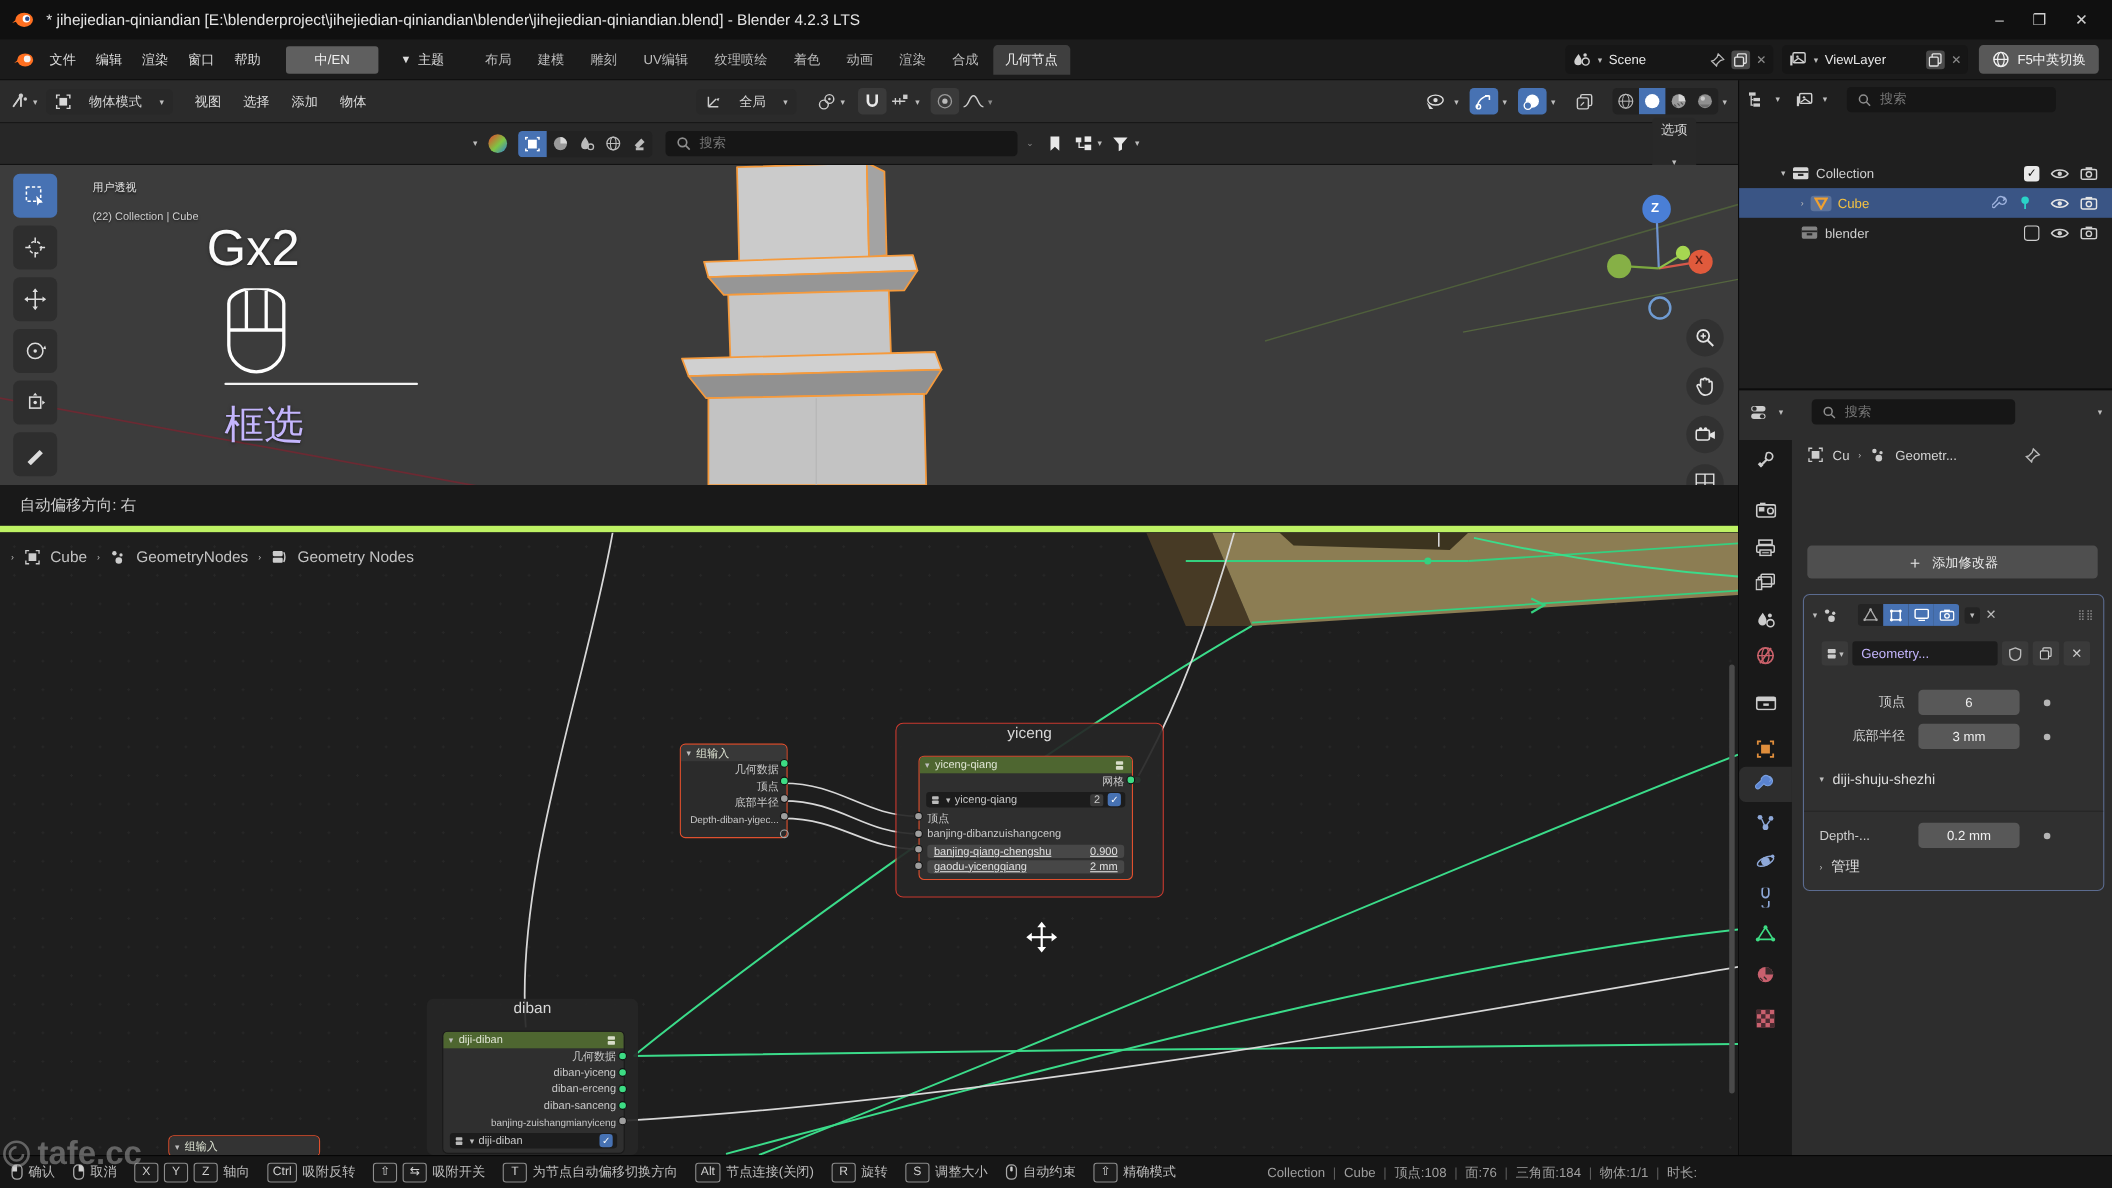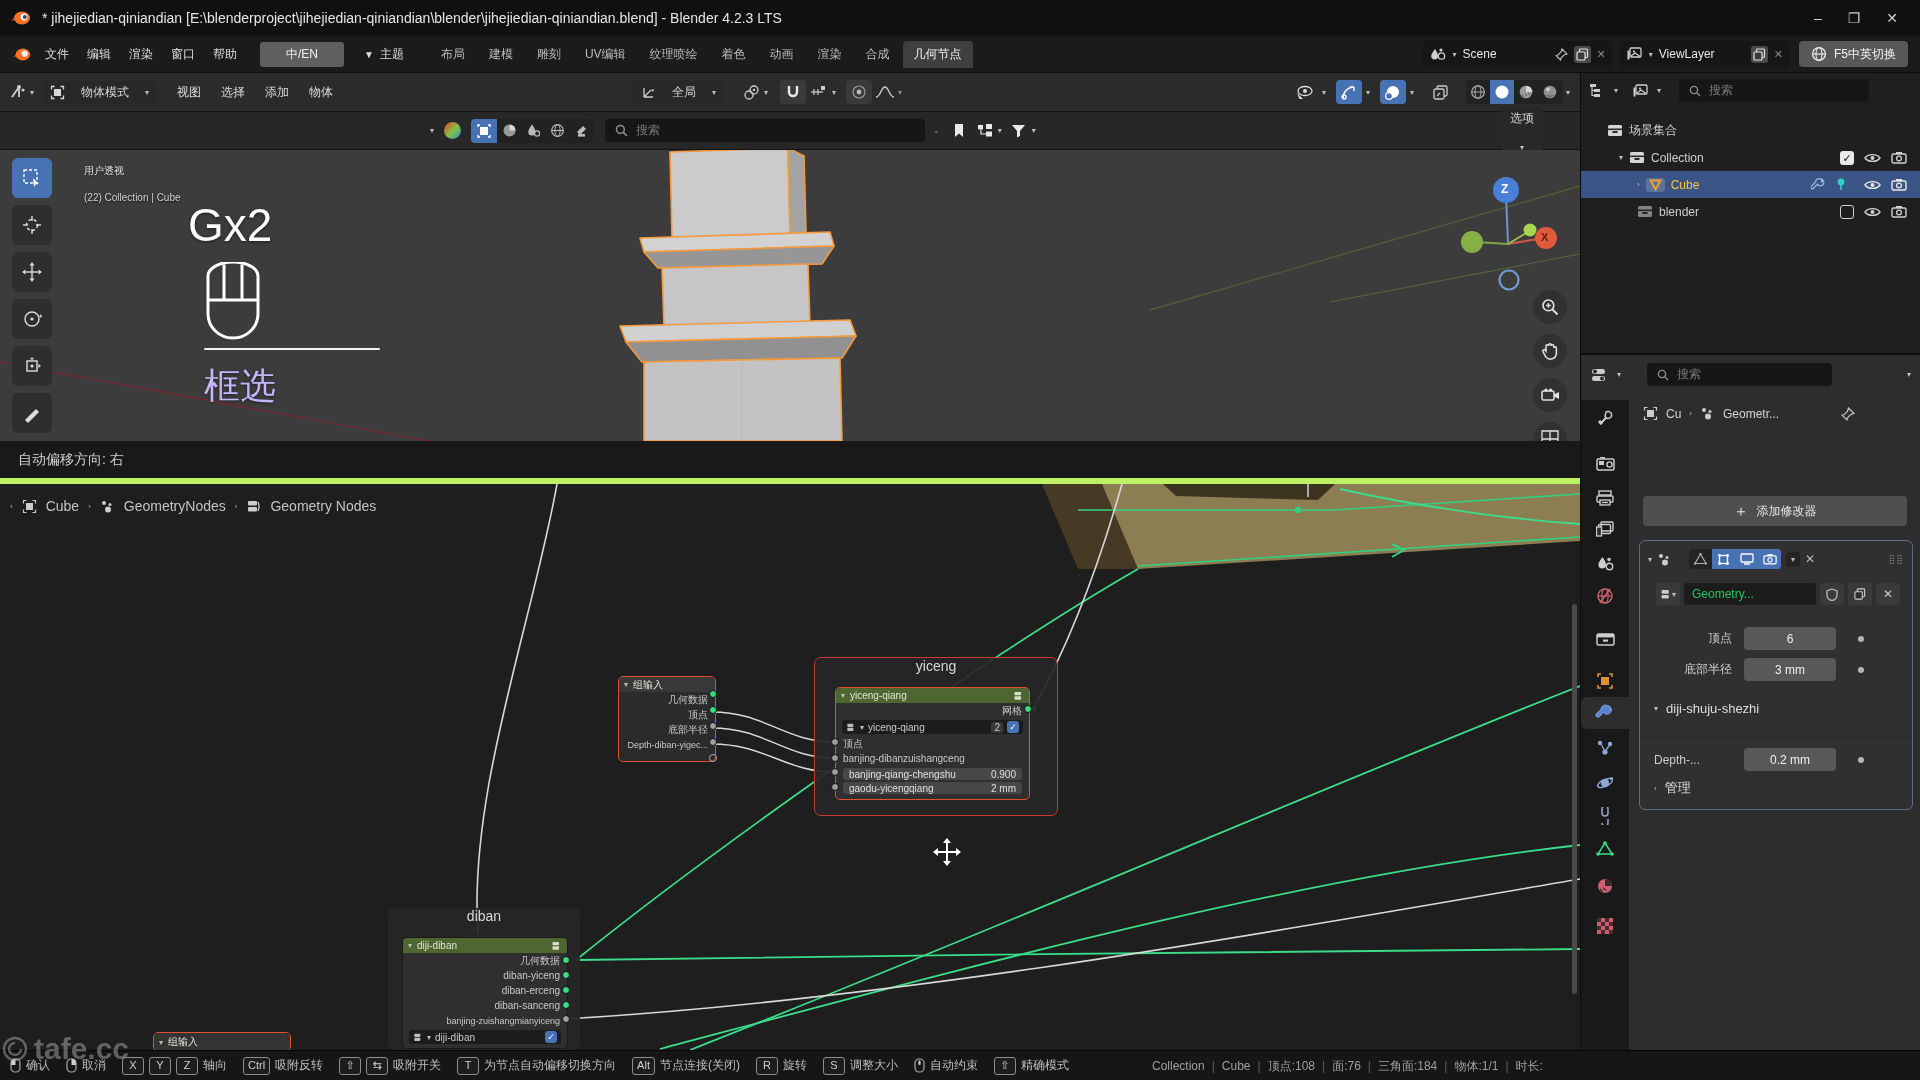--- a/index.html
+++ b/index.html
@@ -64,21 +64,21 @@
          background-image:radial-gradient(#272727 1px,transparent 1px);background-size:26px 26px;overflow:hidden;}
   .crumb{left:10px;top:14px;display:flex;align-items:center;gap:9px;color:#c3c3c3;font-size:14px;}
   .nframe{position:absolute;background:rgba(38,38,38,.92);border-radius:6px;}
   .nframe.sel{outline:1.4px solid #cc3b30;}
   .nftitle{position:absolute;width:100%;text-align:center;top:0;color:#d8d8d8;font-size:14px;}
   .gnode{position:absolute;background:#2f2f2f;border-radius:5px;border:1px solid #1a1a1a;font-size:10px;color:#c9c9c9;overflow:hidden;}
   .gnode.sel{border:1.3px solid #e0502e;}
   .ghead{background:#4e6630;height:15px;display:flex;align-items:center;gap:5px;padding:0 5px;color:#dfe5d4;}
   .nrow{height:15px;display:flex;align-items:center;padding:0 7px;}
   .nrow.right{justify-content:flex-end;}
-  .nfield{background:#474747;border-radius:3px;height:12px;display:flex;align-items:center;justify-content:space-between;padding:0 6px;margin:2px 7px;color:#e0e0e0;}
+  .nfield{background:#474747;border-radius:3px;height:12px;display:flex;align-items:center;justify-content:space-between;padding:0 6px;margin:2px 7px;color:#e0e0e0;text-decoration:underline;}
   .sock{position:absolute;width:8px;height:8px;border-radius:50%;border:1px solid #101010;box-sizing:border-box;}
   .sock.g{background:#3ddc84;}
   .sock.gray{background:#9e9e9e;}
   .sock.hollow{background:transparent;border:1.4px solid #aaa;}
   .nselrow{display:flex;align-items:center;gap:4px;background:#1c1c1c;border-radius:3px;height:14px;margin:2px 6px;padding:0 4px;}
   
   .rightcol{left:1580px;top:73px;width:340px;height:977px;background:#1f1f1f;border-left:1px solid #0c0c0c;box-sizing:border-box;}
   .outliner{position:absolute;left:0;top:0;width:340px;height:282px;border-bottom:2px solid #0c0c0c;box-sizing:border-box;}
   .ol-head{display:flex;align-items:center;gap:8px;padding:6px 8px;}
   .ol-row{position:absolute;left:0;width:340px;height:27px;display:flex;align-items:center;gap:6px;box-sizing:border-box;}
@@ -88,21 +88,21 @@
   .props{position:absolute;left:0;top:282px;width:340px;height:695px;background:#2d2d2d;}
   .ptabs{position:absolute;left:0;top:45px;width:48px;height:650px;background:#191919;}
   .ptab{position:absolute;left:0;width:48px;height:32px;display:flex;align-items:center;justify-content:center;}
   .ptab.sel{background:#2d2d2d;border-radius:6px 0 0 6px;}
   .pcontent{position:absolute;left:48px;top:45px;width:292px;height:650px;}
   .addmod{position:absolute;left:14px;top:96px;width:264px;height:30px;background:#4f4f4f;border-radius:4px;display:flex;align-items:center;justify-content:center;gap:8px;color:#e8e8e8;}
   .modbox{position:absolute;left:10px;top:140px;width:272px;height:268px;border:1px solid #5b6b8f;border-radius:6px;background:#303030;}
   .pfield{background:#585858;border-radius:4px;height:23px;display:flex;align-items:center;justify-content:center;color:#f0f0f0;}
   .plabel{color:#cccccc;text-align:right;}
   .dot{width:6px;height:6px;border-radius:50%;background:#b5b5b5;}
-  .namefield{background:#1c1c1c;border-radius:3px;height:22px;display:flex;align-items:center;padding:0 8px;color:#22c55e;}
+  .namefield{background:#1c1c1c;border-radius:3px;height:22px;display:flex;align-items:center;padding:0 8px;color:#c4b5fd;}
   .sqbtn{width:24px;height:22px;background:#3a3a3a;border-radius:3px;display:flex;align-items:center;justify-content:center;}
   .toggle4{display:flex;border-radius:3px;overflow:hidden;}
   .toggle4 .t{width:23px;height:20px;display:flex;align-items:center;justify-content:center;background:#242424;}
   .toggle4 .t.on{background:#4772b3;}
   
   .statusbar{left:0;top:1050px;width:1920px;height:30px;background:#161616;display:flex;align-items:center;gap:16px;padding:0 10px;box-sizing:border-box;color:#bdbdbd;border-top:1px solid #060606;}
   .hint{display:flex;align-items:center;gap:5px;white-space:nowrap;font-size:12px;}
   .stats{position:absolute;left:1152px;top:0;height:30px;display:flex;align-items:center;color:#9f9f9f;white-space:nowrap;}
   .stat+.stat::before{content:"|";margin:0 7px;color:#5c5c5c;}
   .watermark{left:2px;top:1032px;display:flex;align-items:center;gap:6px;color:rgba(170,170,170,.5);font-size:30px;font-weight:bold;z-index:50;pointer-events:none;}
@@ -736,30 +736,20 @@
         <span class="chev">▾</span>
         <div class="searchbox" style="margin-left:10px;width:170px;">
           <span>
               <svg width="12" height="12" viewBox="0 0 13 13">
                 <circle cx="5.4" cy="5.4" r="3.9" fill="none" stroke="#8e8e8e" stroke-width="1.5"></circle>
                 <line x1="8.4" y1="8.4" x2="12" y2="12" stroke="#8e8e8e" stroke-width="1.5"></line>
               </svg>
             </span>
           <span>搜索</span>
         </div>
-      </div>
-      <div class="ol-row" style="top:44px;padding-left:26px;">
-        <span>
-            <svg width="16" height="13" viewBox="0 0 16 13">
-              <rect x="1" y="1" width="14" height="11" rx="1.5" fill="#d6d6d6"></rect>
-              <rect x="1" y="4.5" width="14" height="1.6" fill="#2a2a2a"></rect>
-              <rect x="5.5" y="7" width="5" height="2" fill="#2a2a2a"></rect>
-            </svg>
-          </span>
-        <span class="ol-label">场景集合</span>
       </div>
       <div class="ol-row" style="top:71px;padding-left:38px;">
         <span class="chev">▾</span>
         <span>
             <svg width="16" height="13" viewBox="0 0 16 13">
               <rect x="1" y="1" width="14" height="11" rx="1.5" fill="#d6d6d6"></rect>
               <rect x="1" y="4.5" width="14" height="1.6" fill="#2a2a2a"></rect>
               <rect x="5.5" y="7" width="5" height="2" fill="#2a2a2a"></rect>
             </svg>
           </span>

